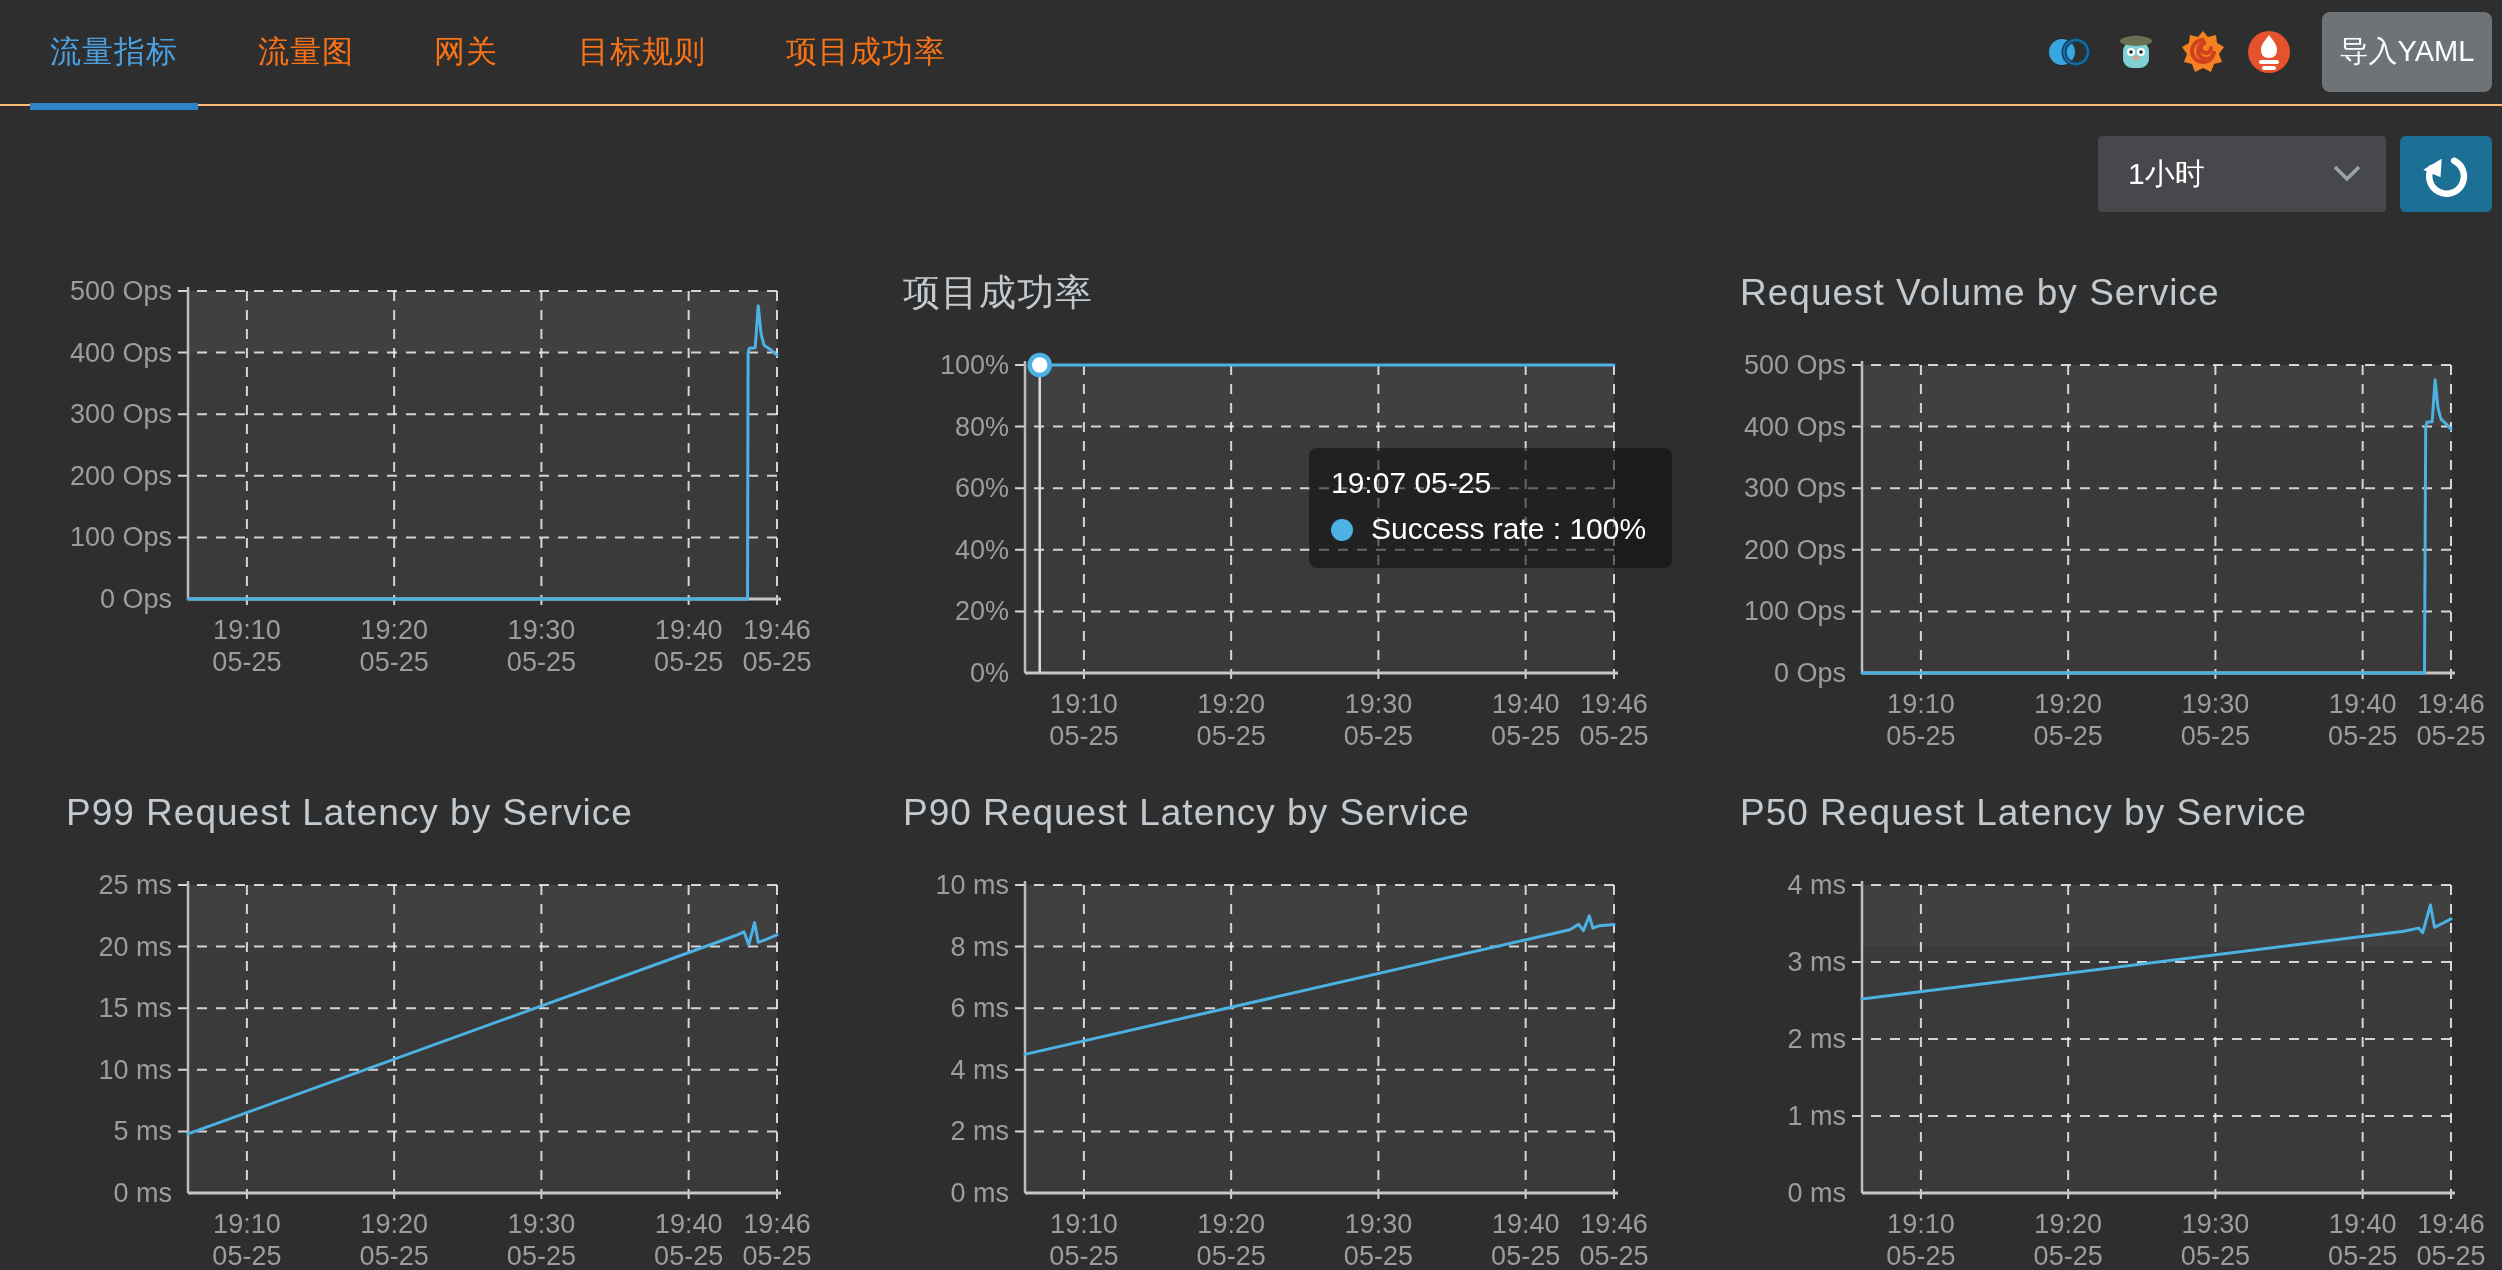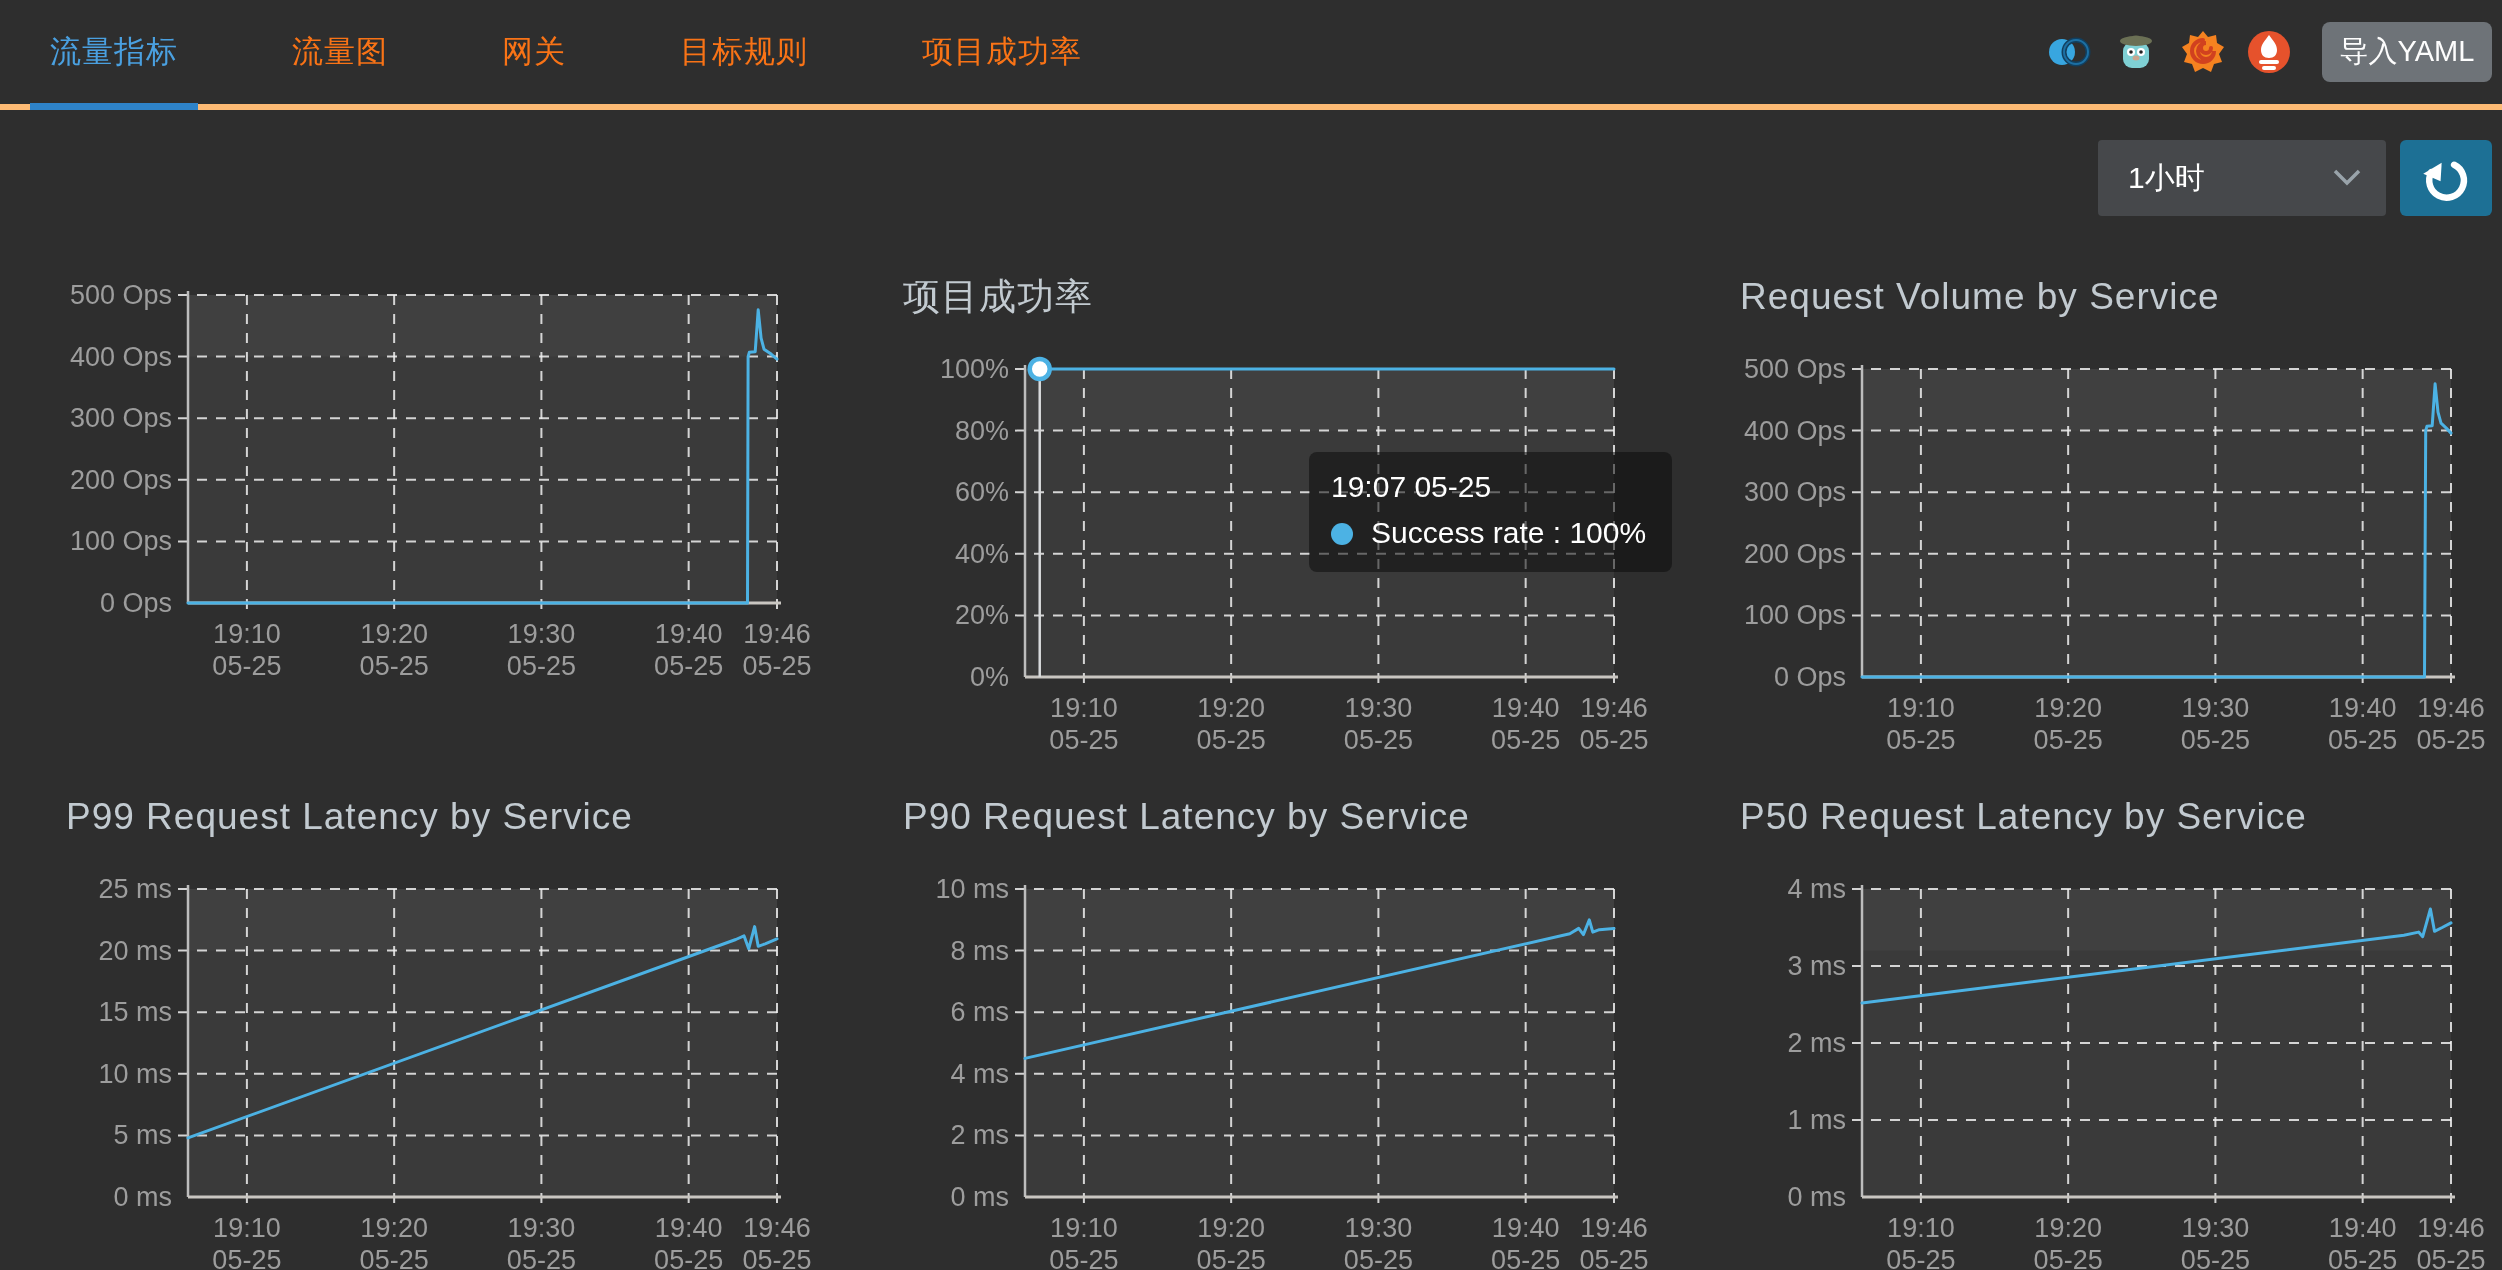--- a/index.html
+++ b/index.html
@@ -4,37 +4,37 @@
 <style>
   html,body{margin:0;padding:0;background:#2e2e2e;}
   body{
     width:2502px;height:1270px;overflow:hidden;position:relative;
     font-family:"Liberation Sans","DejaVu Sans",sans-serif;
     -webkit-font-smoothing:antialiased;
   }
   
   .tabbar{
     display:flex;align-items:center;height:104px;
-    border-bottom:6px solid #fdba74;padding:0 10px 0 10px;gap:34px;
+    border-bottom:2px solid #fdba74;padding:0 10px 0 10px;
   }
   .tab{
     position:relative;padding:0 20px;margin:0 20px;height:104px;
     display:flex;align-items:center;cursor:pointer;
     font-size:31px;color:#f97316;letter-spacing:1px;
   }
   .tab.active{color:#4aa0e0;}
   .tab.active::after{
     content:"";position:absolute;left:0;right:0;bottom:-6px;height:7px;
     background:#2e83c9;
   }
   .header-right{margin-left:auto;display:flex;align-items:center;gap:16px;padding-right:0;}
   .hicon{width:50px;height:50px;display:flex;align-items:center;justify-content:center;}
   .hicon svg{width:48px;height:48px;}
   .import-btn{
-    margin-left:12px;width:170px;height:60px;border:none;border-radius:8px;
+    margin-left:12px;width:170px;height:80px;border:none;border-radius:8px;
     background:#6e7378;color:#fdfdfd;font-size:29px;cursor:pointer;
     font-family:inherit;
   }
   
   .controls{
     display:flex;justify-content:flex-end;align-items:center;
     margin-top:30px;padding-right:10px;gap:14px;height:76px;
   }
   .select{
     width:288px;height:76px;background:#46484b;border-radius:4px;

